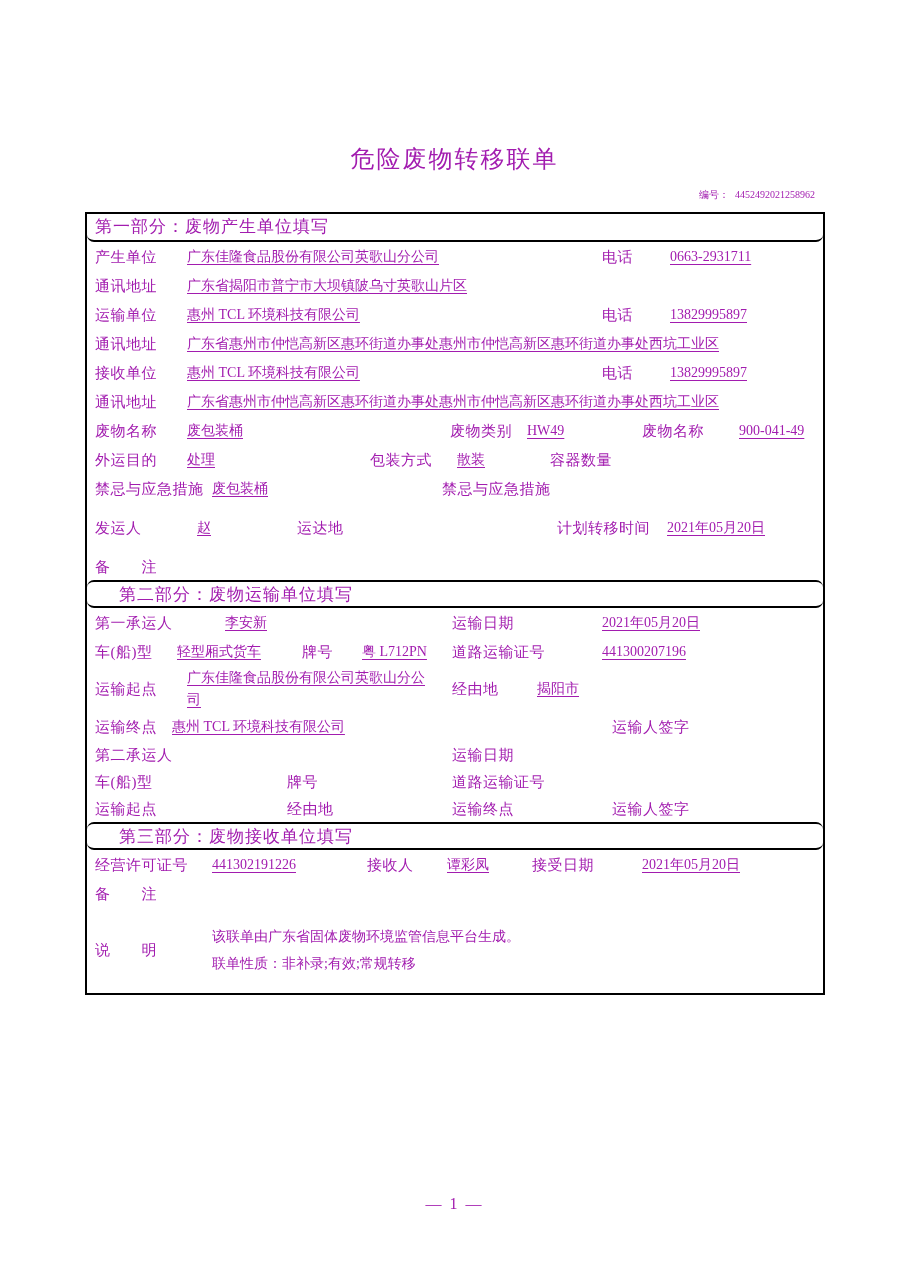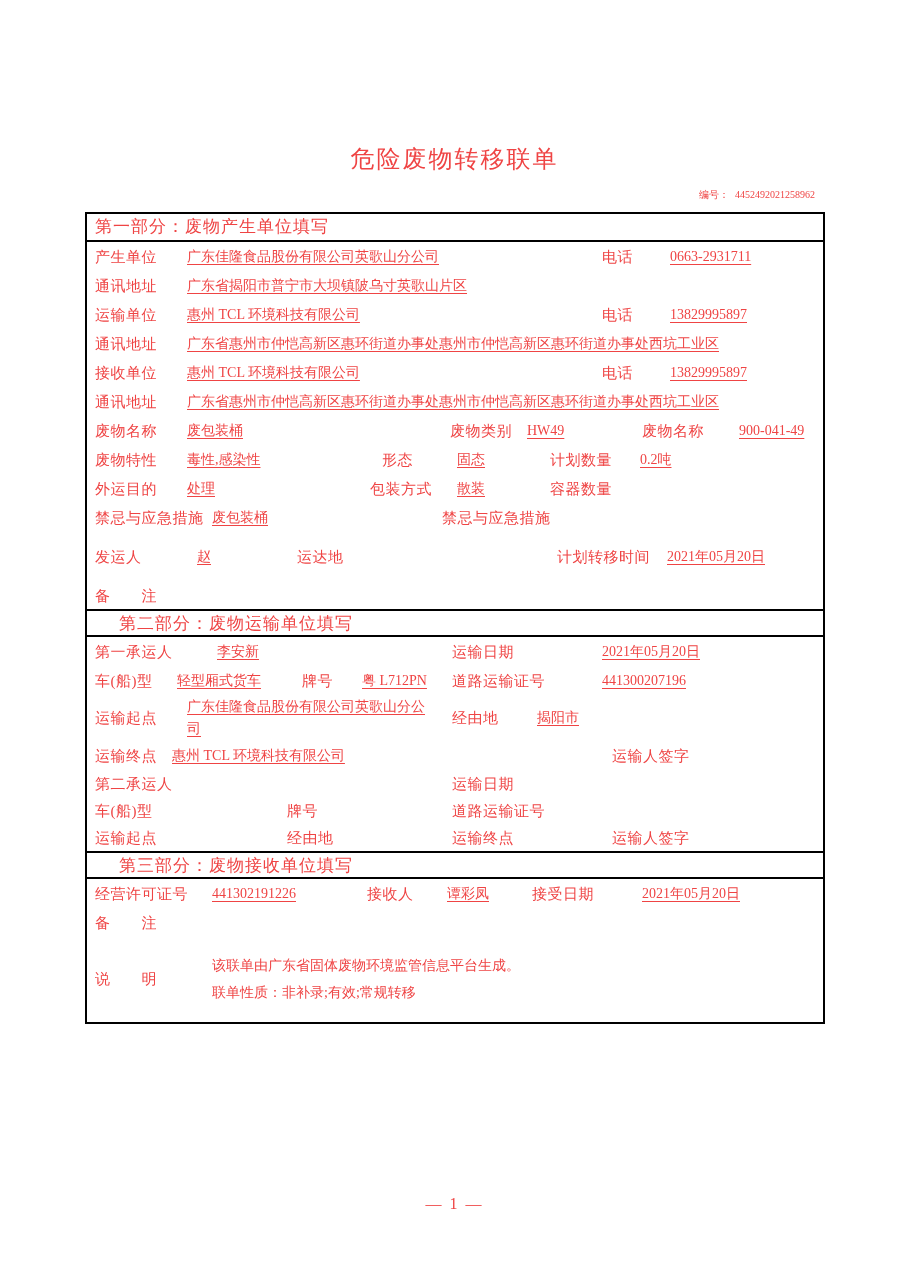--- a/index.html
+++ b/index.html
@@ -1,21 +1,21 @@
 <!DOCTYPE html>
 <html><head>
 <meta charset="utf-8">
 <style>
   * { margin:0; padding:0; box-sizing:border-box; }
   html,body { background:#ffffff; }
   .page {
     position:relative;
     width:909px; height:1286px;
     background:#ffffff;
-    color:#ef4444;
+    color:#a21caf;
     font-family:"Liberation Serif","DejaVu Serif",serif;
     overflow:hidden;
   }
   .title {
     position:absolute; top:143px; left:0; width:100%;
     text-align:center;
     font-size:24px; font-weight:500; letter-spacing:2px;
   }
   .docno {
     position:absolute; top:188px; right:94px;
@@ -26,20 +26,21 @@
     position:absolute; top:212px; left:85px;
     width:740px;
     border:2px solid #000;
   }
   .sec-h {
     height:28px; line-height:26px;
     padding-left:8px;
     font-size:17px;
     border-bottom:2px solid #000;
     letter-spacing:1px;
+    border-radius:7px;
   }
   .sec-h.mid { border-top:2px solid #000;padding-left:32px; }
   .row { position:relative; width:100%; }
   .row > span, .row > div.pos {
     position:absolute; top:50%; transform:translateY(-50%);
     white-space:nowrap;
   }
   .lbl { font-size:15px; letter-spacing:0.5px; }
   .val { font-size:14px; }
   .u { text-decoration:underline; text-underline-offset:3px; }
@@ -103,28 +104,20 @@
 
     <div class="row" style="height:29px">
       <span class="lbl" style="left:8px">废物名称</span>
       <span class="val u" style="left:100px">废包装桶</span>
       <span class="lbl" style="left:363px">废物类别</span>
       <span class="val u" style="left:440px">HW49</span>
       <span class="lbl" style="left:555px">废物名称</span>
       <span class="val u" style="left:652px">900-041-49</span>
     </div>
 
-    <div class="row" style="height:29px">
-      <span class="lbl" style="left:8px">废物特性</span>
-      <span class="val u" style="left:100px">毒性,感染性</span>
-      <span class="lbl" style="left:295px">形态</span>
-      <span class="val u" style="left:370px">固态</span>
-      <span class="lbl" style="left:463px">计划数量</span>
-      <span class="val u" style="left:553px">0.2吨</span>
-    </div>
 
     <div class="row" style="height:29px">
       <span class="lbl" style="left:8px">外运目的</span>
       <span class="val u" style="left:100px">处理</span>
       <span class="lbl" style="left:283px">包装方式</span>
       <span class="val u" style="left:370px">散装</span>
       <span class="lbl" style="left:463px">容器数量</span>
     </div>
 
     <div class="row" style="height:29px">
@@ -142,21 +135,21 @@
     </div>
 
     <div class="row" style="height:27px">
       <span class="lbl" style="left:8px">备　　注</span>
     </div>
 
     <div class="sec-h mid">第二部分：废物运输单位填写</div>
 
     <div class="row" style="height:29px">
       <span class="lbl" style="left:8px">第一承运人</span>
-      <span class="val u" style="left:130px">李安新</span>
+      <span class="val u" style="left:138px">李安新</span>
       <span class="lbl" style="left:365px">运输日期</span>
       <span class="val u" style="left:515px">2021年05月20日</span>
     </div>
 
     <div class="row" style="height:29px">
       <span class="lbl" style="left:8px">车(船)型</span>
       <span class="val u" style="left:90px">轻型厢式货车</span>
       <span class="lbl" style="left:215px">牌号</span>
       <span class="val u" style="left:275px">粤 L712PN</span>
       <span class="lbl" style="left:365px">道路运输证号</span>

